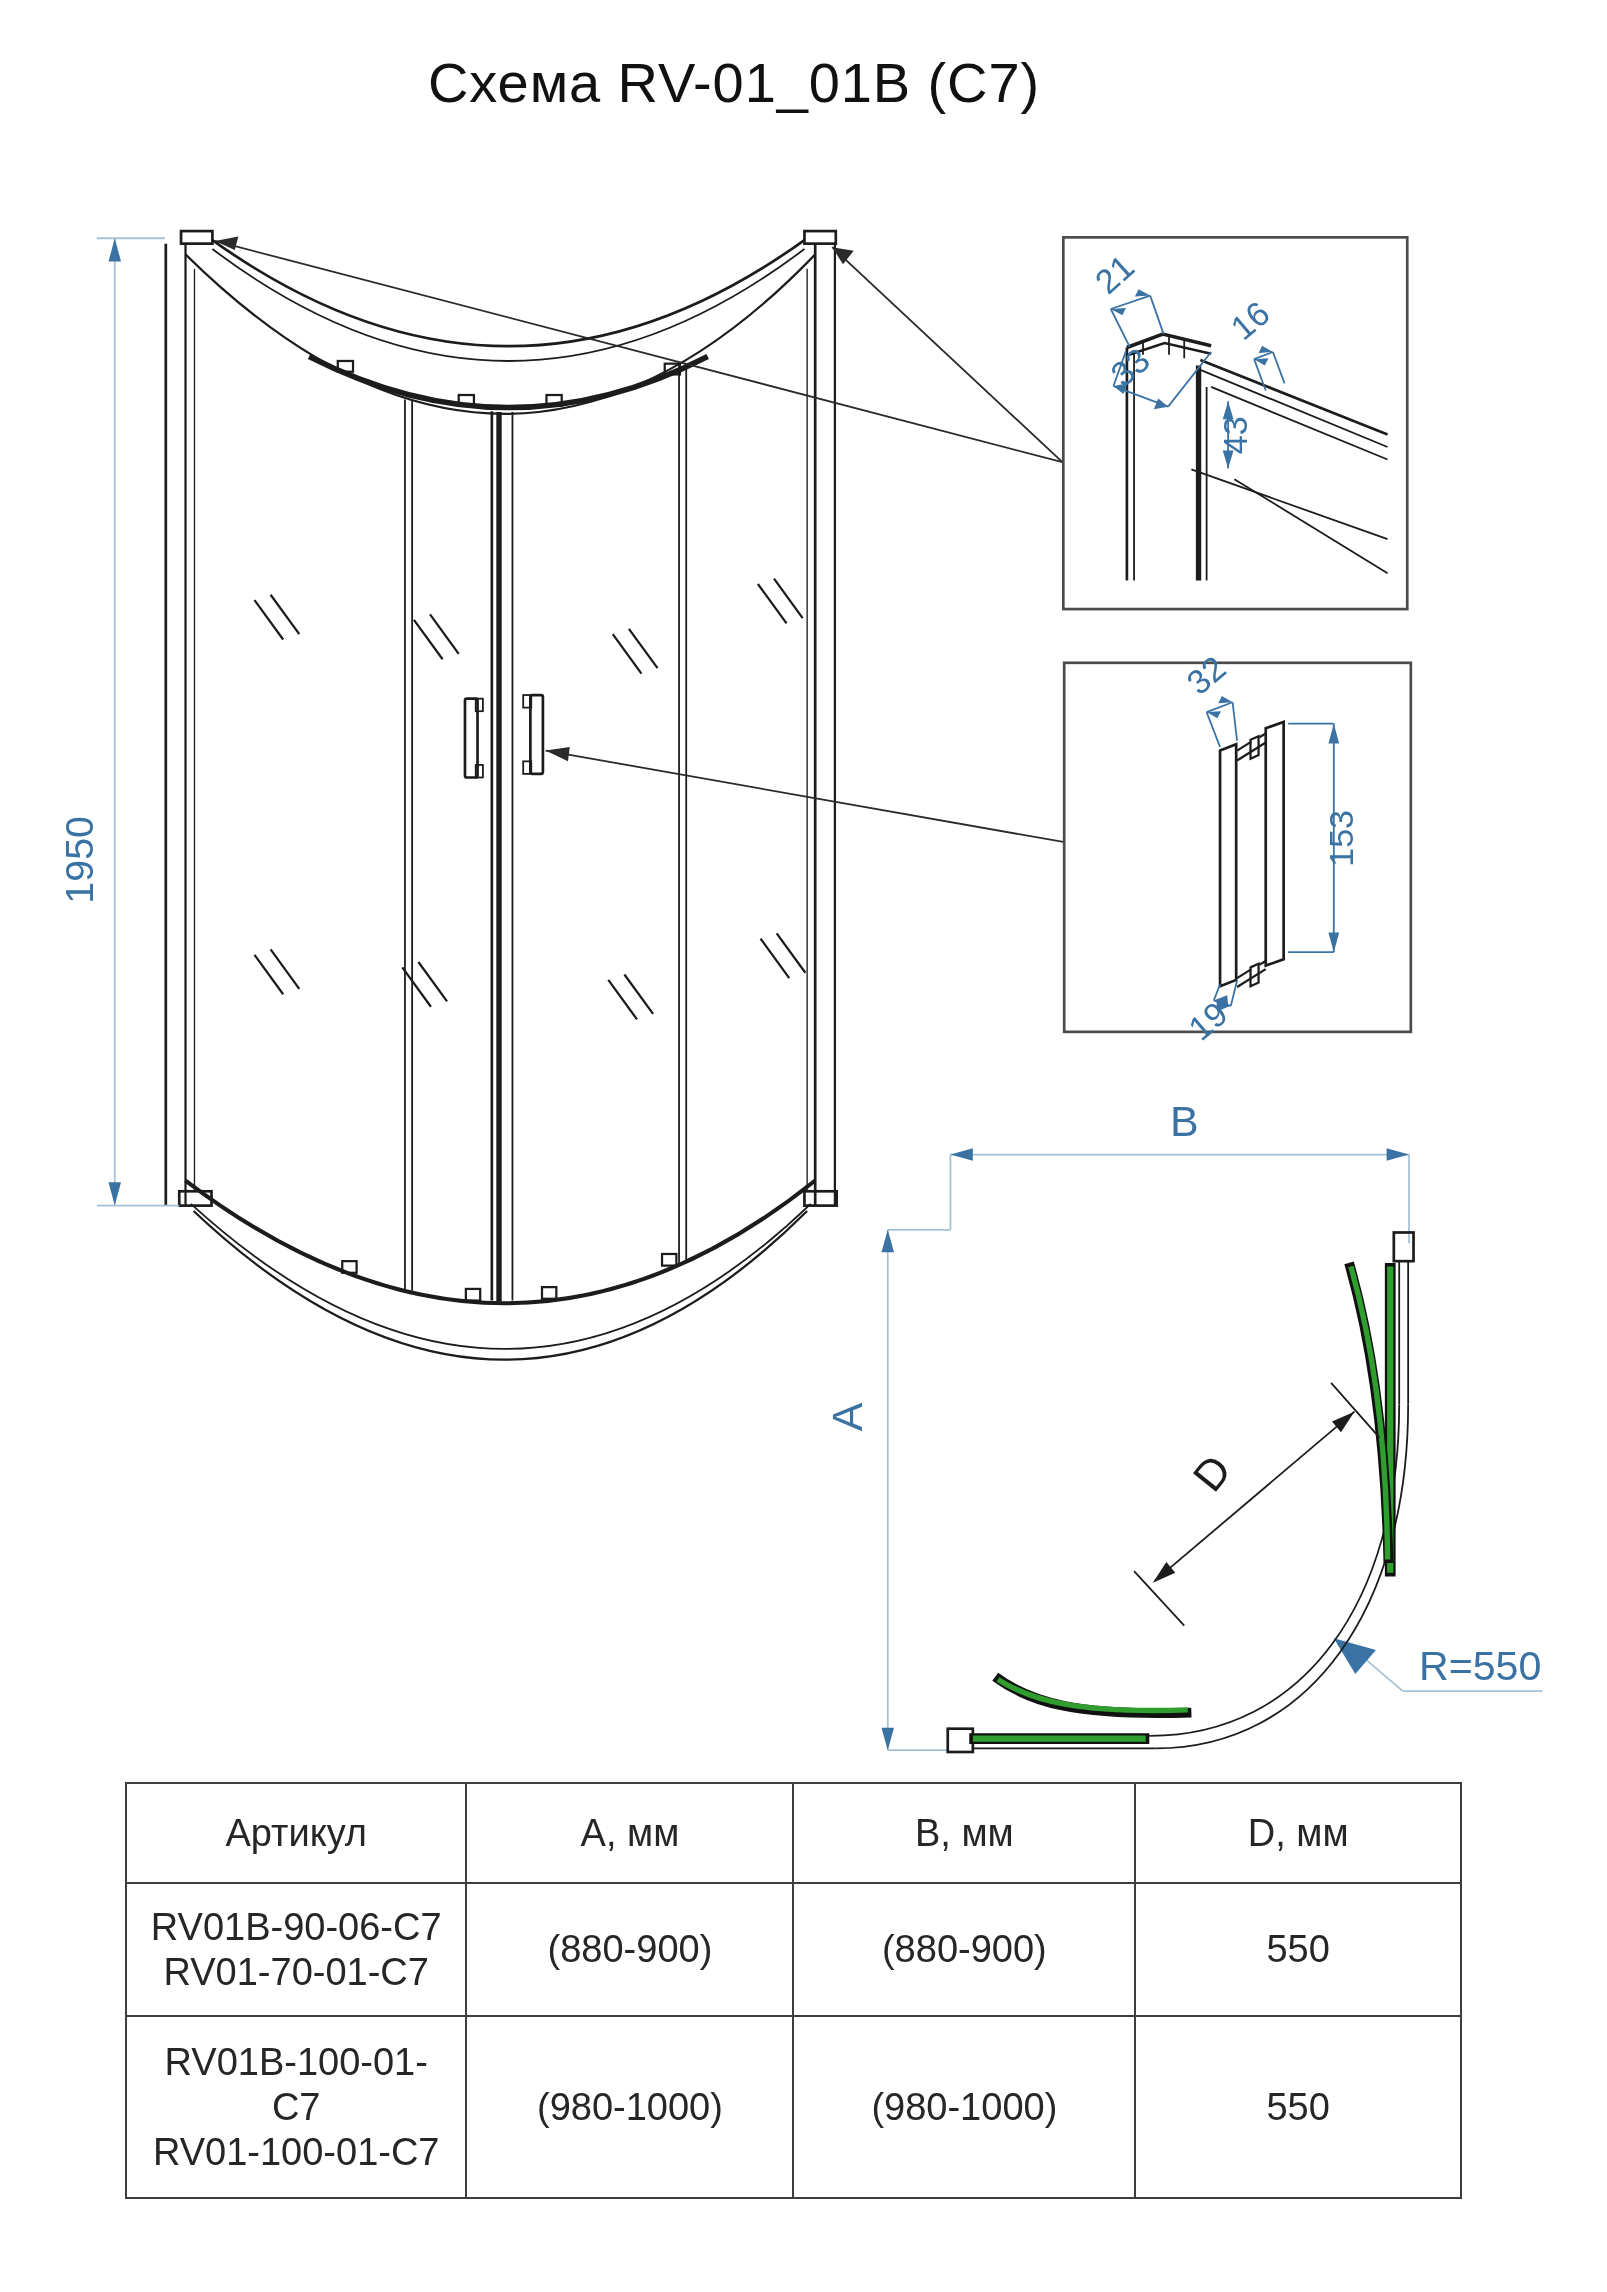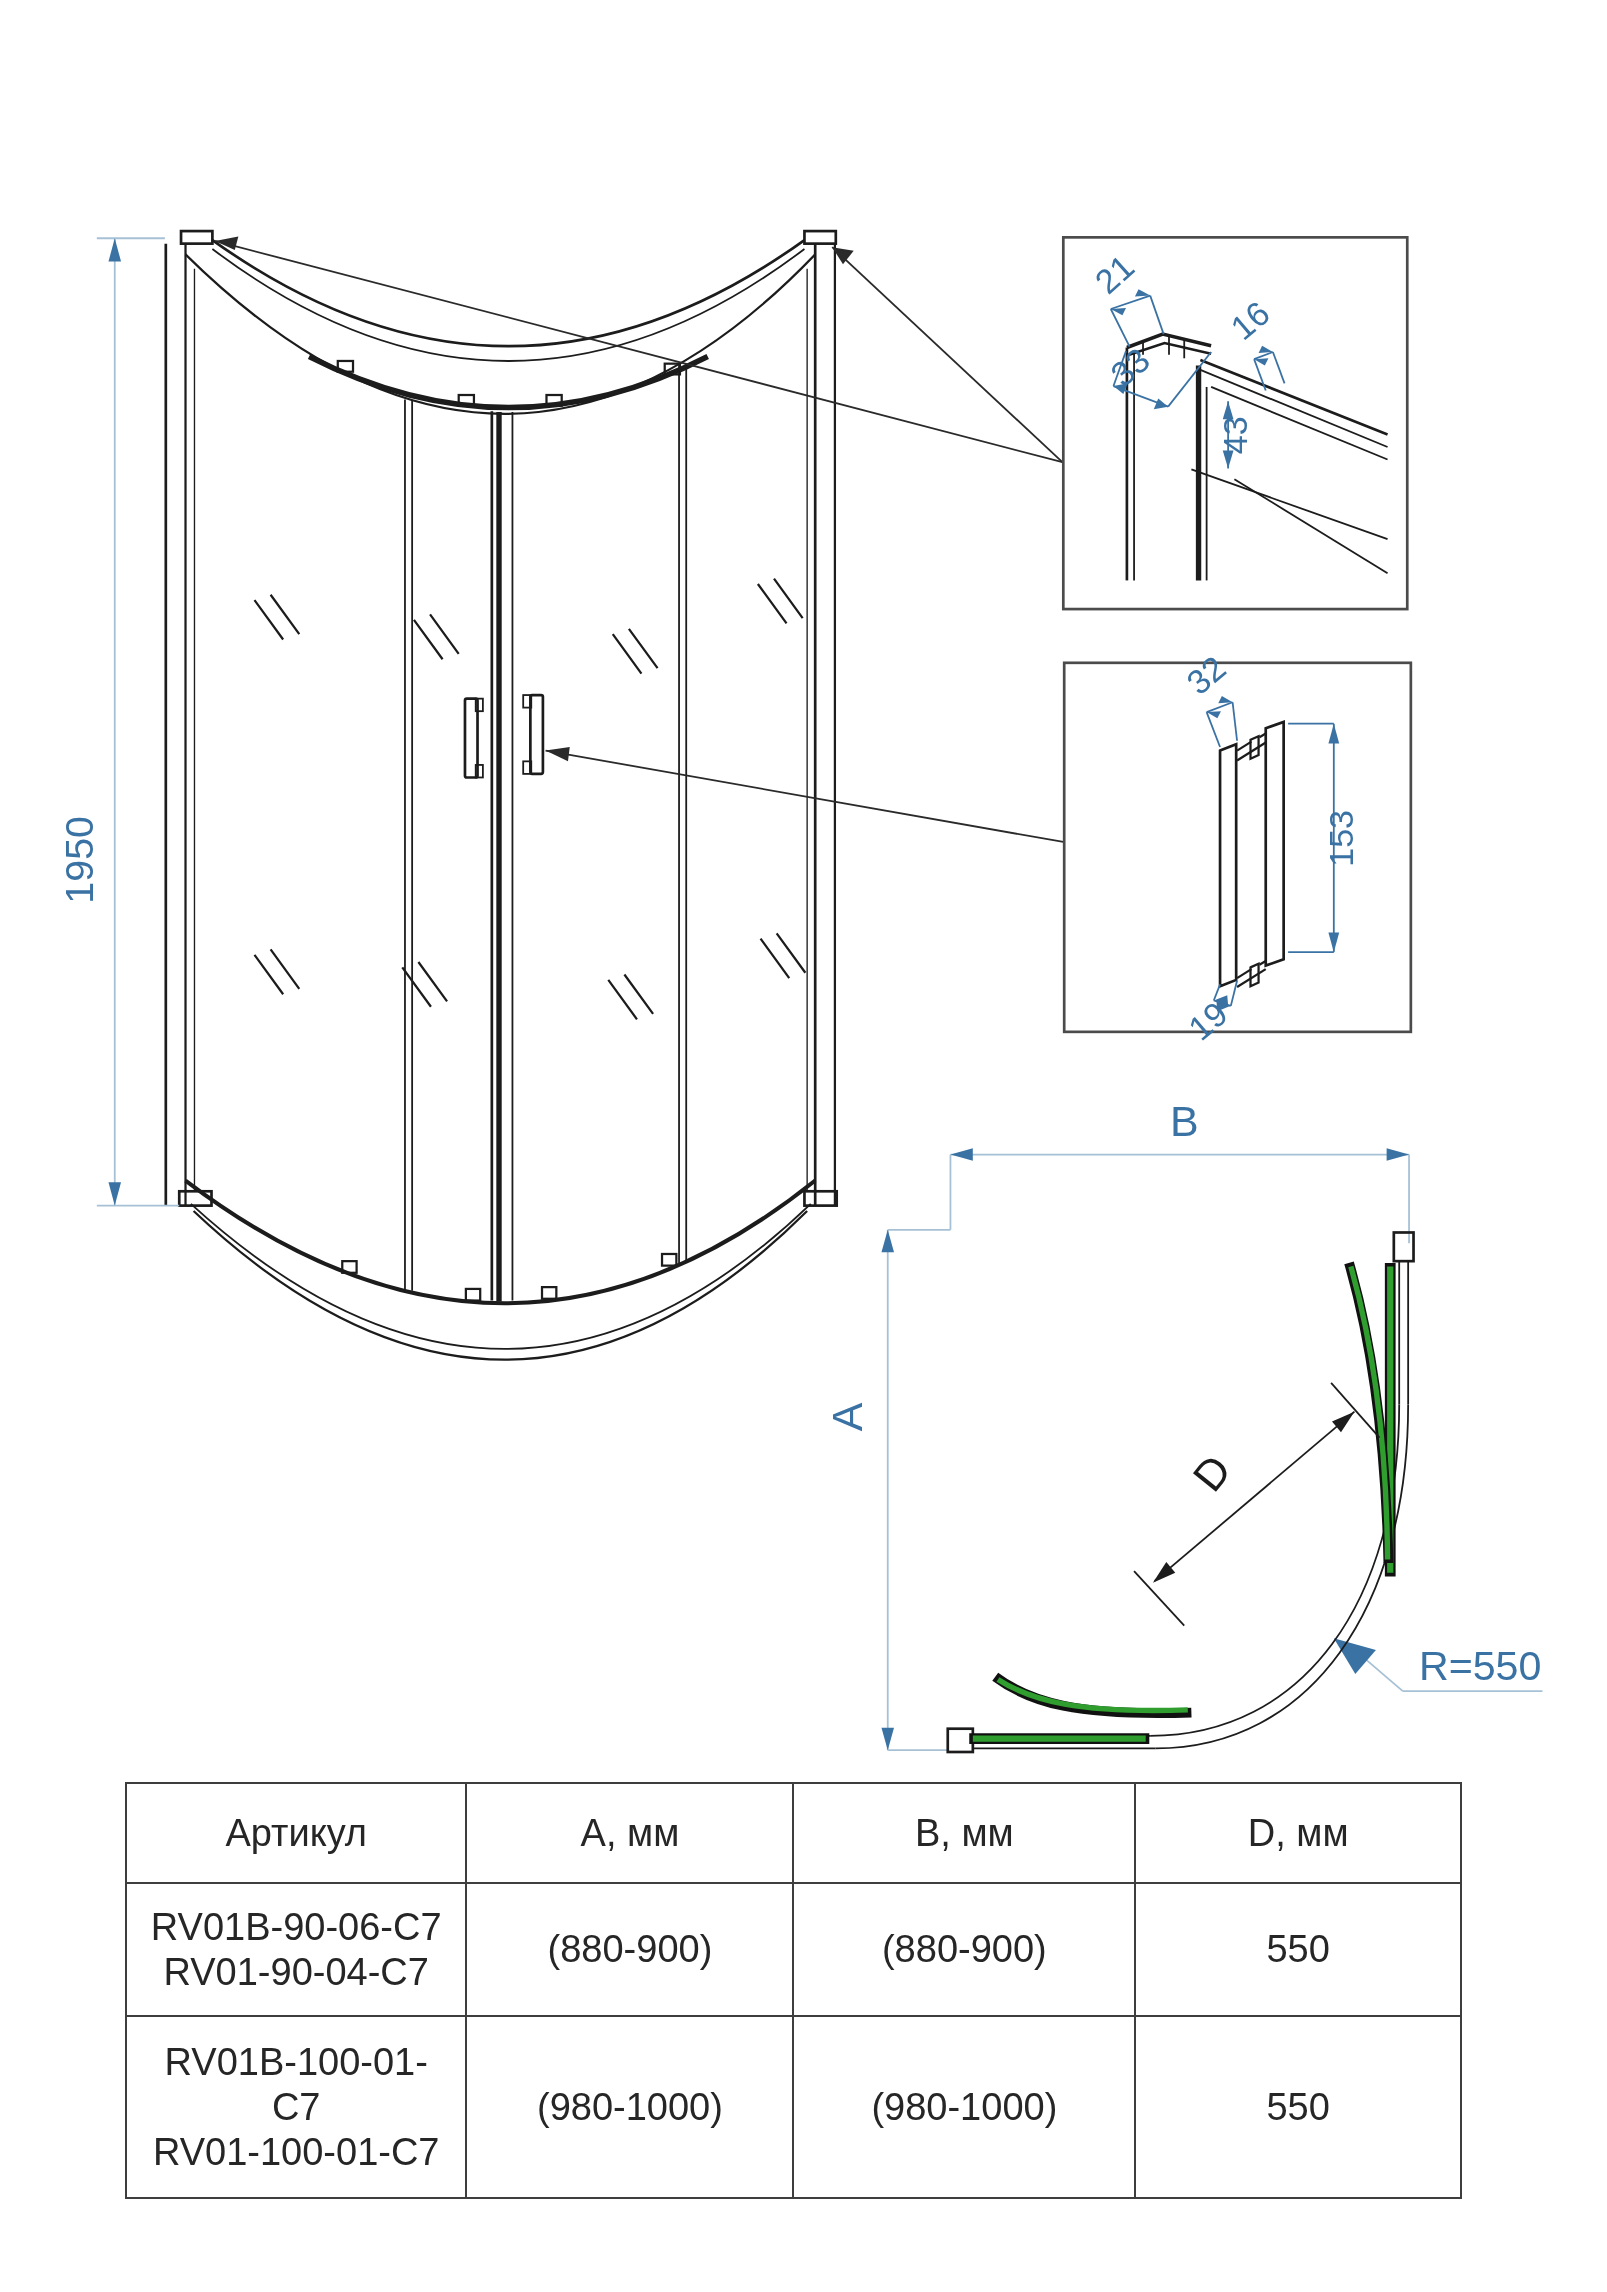--- a/index.html
+++ b/index.html
@@ -15,20 +15,21 @@
         font-size:38px;font-weight:400;color:#262626;padding:16px;line-height:1.18;}
   #spec-table thead tr{height:100px;}
   #spec-table tbody tr{height:106px;}
   .c1{width:25.5%}.c2{width:24.5%}.c3{width:25.6%}.c4{width:24.4%}
 </style>
 </head>
 <body>
 
 <div id="page">
 
+  <div id="page-title">Схема RV-01_01B (C7)</div>
 
   <svg id="drawing" width="1608" height="2293" viewBox="0 0 1795 2560" stroke-linecap="butt" fill="none">
 
     <g stroke="#1c1c1c">
 
       <line x1="185" y1="272" x2="185" y2="1346" stroke-width="3"></line>
       <line x1="207" y1="272" x2="207" y2="1346" stroke-width="2.5"></line>
       <rect x="202" y="258" width="35" height="14" stroke-width="3"></rect>
       <rect x="200" y="1330" width="36" height="16" stroke-width="3"></rect>
       <line x1="217" y1="300" x2="217" y2="1330" stroke-width="1.5"></line>
@@ -273,21 +274,21 @@
         <th>Артикул</th>
         <th>A, мм</th>
         <th>B, мм</th>
         <th>D, мм</th>
       </tr>
     </thead>
     <tbody>
       <tr>
         <td>
           <div>RV01B-90-06-C7</div>
-          <div>RV01-90-04-C7</div>
+          <div>RV01-70-01-C7</div>
         </td>
         <td>(880-900)</td>
         <td>(880-900)</td>
         <td>550</td>
       </tr>
       <tr>
         <td>
           <div>RV01B-100-01-C7</div>
           <div>RV01-100-01-C7</div>
         </td>

